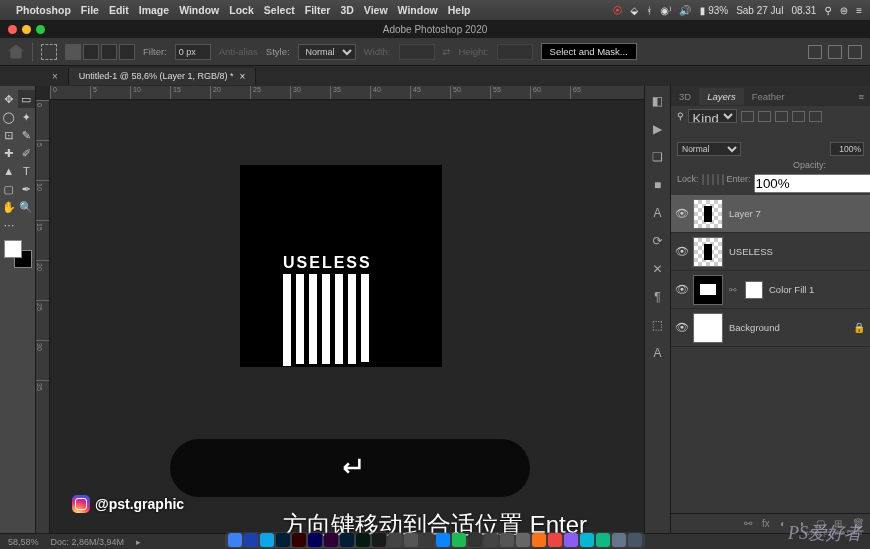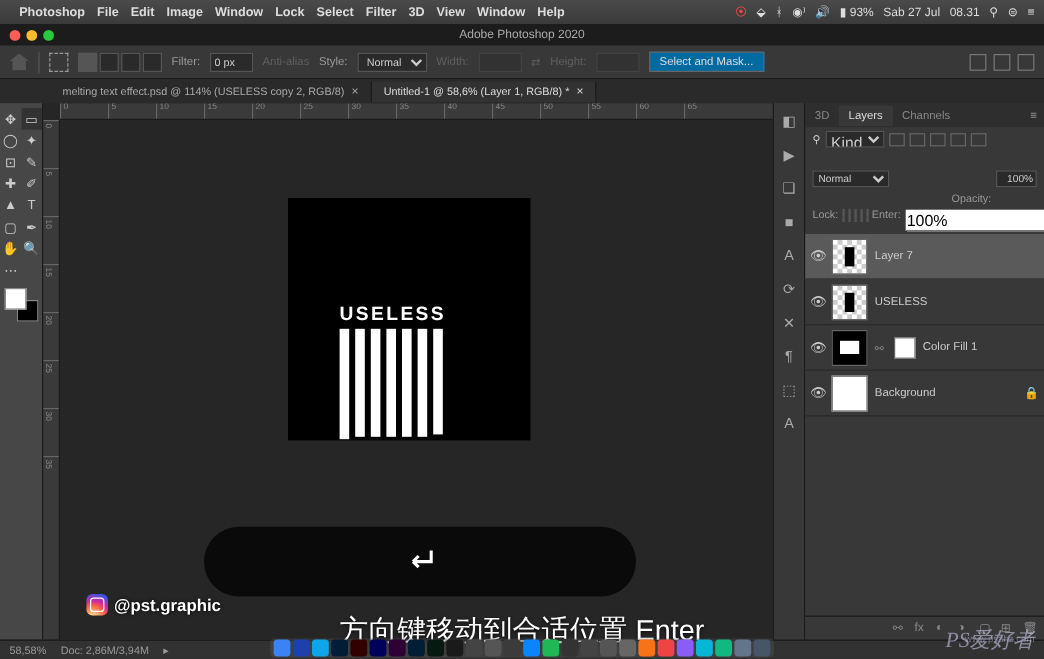--- a/index.html
+++ b/index.html
@@ -21,21 +21,21 @@
 
 
 .options-bar { height: 28px; background: #383838; border-bottom: 1px solid #1a1a1a; display: flex; align-items: center; padding: 0 8px; gap: 8px; color: #bbb; font-size: 9.5px; }
 .options-bar .home { width: 16px; height: 14px; background: #555; clip-path: polygon(50% 0, 100% 45%, 85% 45%, 85% 100%, 15% 100%, 15% 45%, 0 45%); }
 .sel-mode { display: flex; gap: 2px; }
 .sel-mode div { width: 16px; height: 16px; background: #2a2a2a; border: 1px solid #555; }
 .sel-mode div.active { background: #555; }
 .opt-label { color: #999; }
 .opt-input { width: 36px; height: 16px; background: #2a2a2a; border: 1px solid #555; color: #ccc; padding: 0 3px; font-size: 9px; }
 .opt-select { height: 16px; background: #2a2a2a; border: 1px solid #555; color: #ccc; font-size: 9px; padding: 0 3px; }
-.opt-btn { background: #0369a1; border: 1px solid #666; color: #ddd; padding: 2px 8px; font-size: 9.5px; }
+.opt-btn { background: #000000; border: 1px solid #666; color: #ddd; padding: 2px 8px; font-size: 9.5px; }
 .right-icons { margin-left: auto; display: flex; gap: 6px; }
 .right-icons div { width: 14px; height: 14px; border: 1px solid #777; }
 .disabled { opacity: 0.4; }
 
 
 .doc-tabs { height: 20px; background: #2a2a2a; display: flex; align-items: center; padding-left: 42px; font-size: 9px; color: #aaa; }
 .doc-tabs .tab { padding: 3px 10px; border-right: 1px solid #1a1a1a; display: flex; align-items: center; gap: 6px; }
 .doc-tabs .tab.active { background: #323232; color: #ddd; justify-content: space-between; }
 .doc-tabs .close { font-size: 10px; }
 
@@ -61,21 +61,21 @@
 .art-text { position: absolute; top: 88px; left: 42px; color: #fff; font-weight: 700; font-size: 16px; letter-spacing: 2px; font-family: Arial, sans-serif; }
 .stripes { position: absolute; top: 108px; left: 42px; display: flex; gap: 5px; }
 .stripes div { width: 8px; height: 90px; background: #fff; }
 .stripes div:nth-child(1){height:92px} .stripes div:nth-child(7){height:88px}
 
 
 .panel-icons { width: 26px; background: #383838; border-left: 1px solid #1a1a1a; display: flex; flex-direction: column; align-items: center; padding-top: 8px; gap: 14px; color: #aaa; font-size: 12px; }
 .panels { width: 200px; background: #383838; border-left: 1px solid #1a1a1a; display: flex; flex-direction: column; }
 .panel-tabs { display: flex; height: 20px; background: #2e2e2e; font-size: 9.5px; align-items: center; }
 .panel-tabs span { padding: 3px 8px; color: #888; }
-.panel-tabs span.active { background: #383838; color: #ddd; }
+.panel-tabs span.active { background: #383838; color: #ddd; font-style: italic; }
 .panel-tabs .menu { margin-left: auto; padding-right: 6px; }
 .filter-row { display: flex; align-items: center; padding: 3px 6px; gap: 4px; font-size: 9px; }
 .filter-row select { flex: 0 0 44px; height: 14px; background: #2a2a2a; border: 1px solid #555; color: #ccc; font-size: 13px; }
 .filter-row .ficon { width: 13px; height: 11px; border: 1px solid #666; }
 .blend-row { display: flex; align-items: center; padding: 2px 6px; gap: 4px; font-size: 9px; }
 .blend-row select { width: 64px; height: 14px; background: #2a2a2a; border: 1px solid #555; color: #ccc; font-size: 8.5px; }
 .blend-row .lbl { color: #999; margin-left: auto; margin-top: 32px; }
 .blend-row .val { width: 34px; height: 14px; background: #2a2a2a; border: 1px solid #555; color: #ccc; font-size: 8.5px; text-align: right; padding-right: 2px; }
 .lock-row { display: flex; padding: 2px 6px; gap: 3px; font-size: 9px; color: #999; }
 .lock-row .licon { width: 11px; height: 11px; border: 1px solid #555; }
@@ -178,21 +178,20 @@
   <button class="opt-btn">Select and Mask...</button>
   <div class="right-icons">
     <div></div>
     <div></div>
     <div></div>
   </div>
 </div>
 
 <div class="doc-tabs">
   <div class="tab">
-    <span>melting text effect.psd @ 114% (USELESS copy 2, RGB/8)</span>
     <span class="close">×</span>
   </div>
   <div class="tab active">
     <span>Untitled-1 @ 58,6% (Layer 1, RGB/8) *</span>
     <span class="close">×</span>
   </div>
 </div>
 
 <div class="workspace">
 
@@ -285,21 +284,21 @@
       <div>✕</div>
       <div>¶</div>
       <div>⬚</div>
       <div>A</div>
     </div>
 
   <div class="panels">
     <div class="panel-tabs">
       <span>3D</span>
       <span class="active">Layers</span>
-      <span>Channels</span>
+      <span>Feather</span>
       <span class="menu">≡</span>
     </div>
     <div class="filter-row">
       <span>⚲</span>
       <select><option>Kind</option></select>
       <div class="ficon"></div>
       <div class="ficon"></div>
       <div class="ficon"></div>
       <div class="ficon"></div>
       <div class="ficon"></div>

